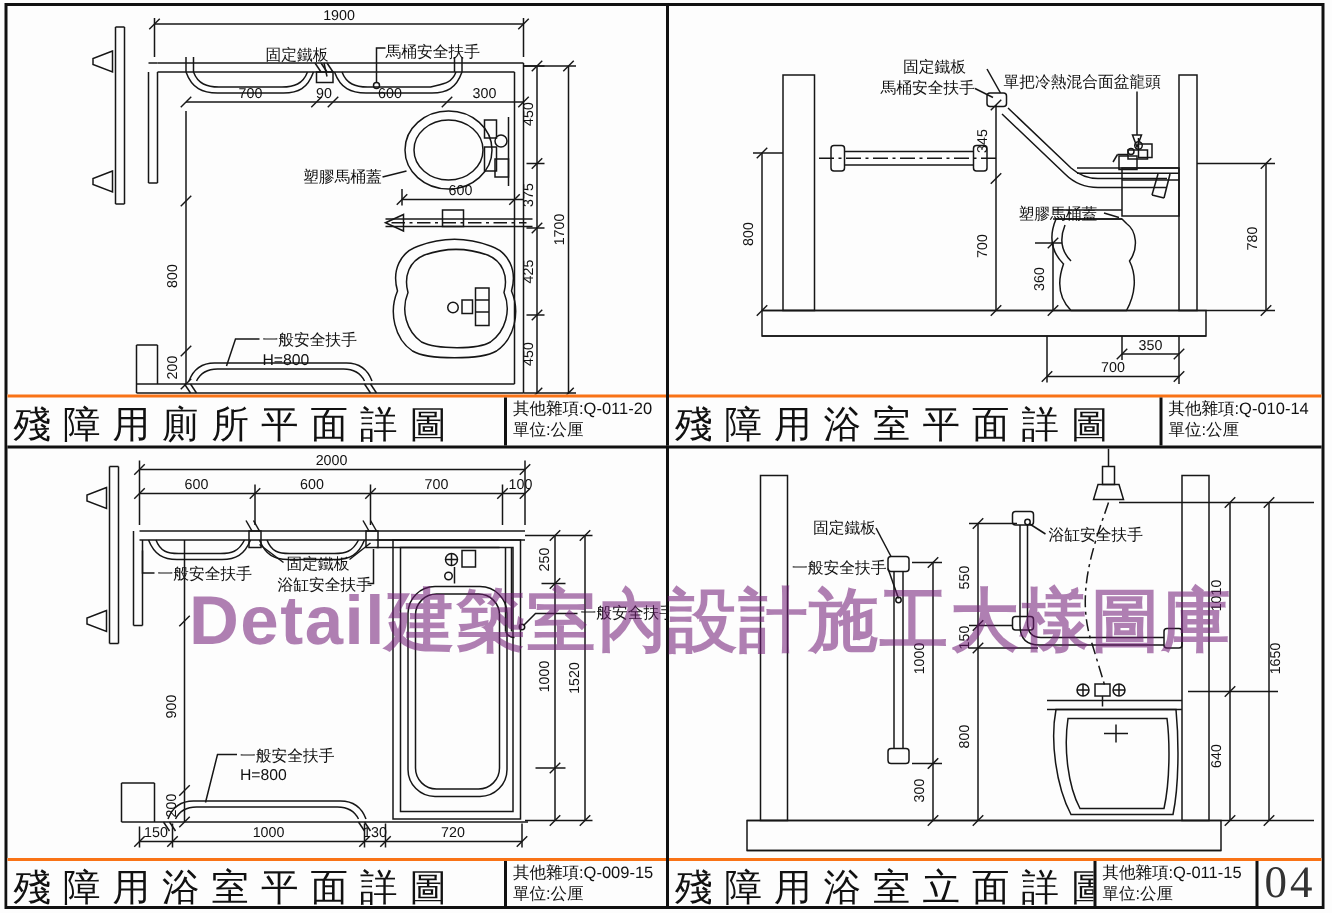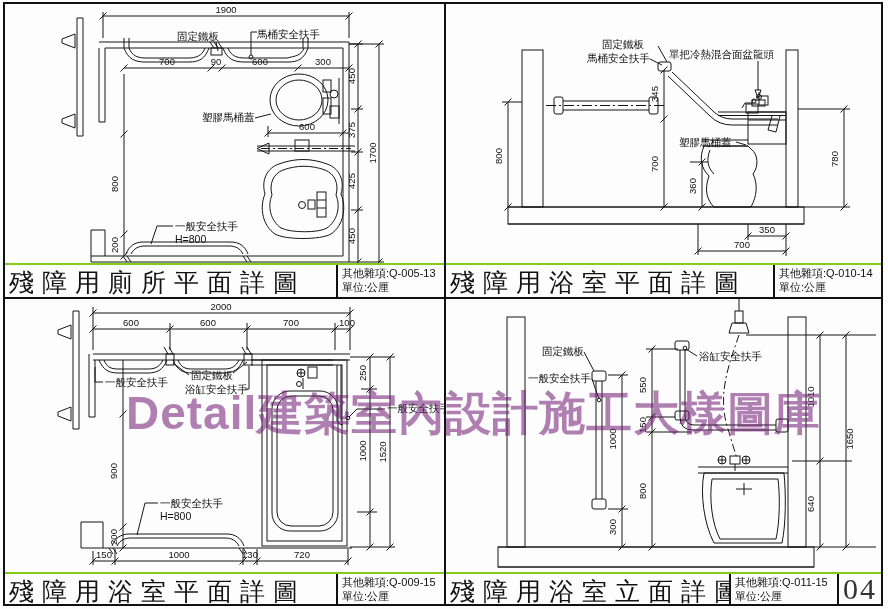--- a/index.html
+++ b/index.html
@@ -6,21 +6,21 @@
   .sheet{position:relative;width:888px;height:609px;background:#fdfdfd;
          font-family:"Liberation Sans","DejaVu Sans",sans-serif;overflow:hidden;}
   .frame{position:absolute;left:3px;top:2px;width:880px;height:604px;
          border:2px solid #111;box-sizing:border-box;}
   .panel{position:absolute;box-sizing:border-box;background:transparent;}
   .p-tl{left:5px;top:4px;width:439px;height:293px;}
   .p-tr{left:444px;top:4px;width:437px;height:293px;border-left:2px solid #111;}
   .p-bl{left:5px;top:297px;width:439px;height:307px;border-top:2px solid #111;}
   .p-br{left:444px;top:297px;width:437px;height:307px;border-left:2px solid #111;border-top:2px solid #111;}
   .draw{position:absolute;left:0;top:0;}
-  .titlebar{position:absolute;left:0;bottom:0;right:0;border-top:2px solid #84cc16;
+  .titlebar{position:absolute;left:0;bottom:0;right:0;border-top:2px solid #f97316;
             display:flex;align-items:stretch;background:#fdfdfd;}
   .p-tl .titlebar,.p-tr .titlebar{height:32px;}
   .p-bl .titlebar,.p-br .titlebar{height:30px;}
   .tb-title{flex:1;font-family:"Liberation Serif","DejaVu Serif",serif;
             font-size:25px;letter-spacing:8px;color:#111;white-space:nowrap;
             padding:1px 0 0 4px;overflow:hidden;}
   .tb-meta{width:108px;border-left:2px solid #111;font-size:11px;color:#111;
            padding:2px 2px 0 4px;line-height:1.25;box-sizing:border-box;white-space:nowrap;overflow:hidden;}
   .tb-page{width:42px;border-left:2px solid #111;font-size:30px;color:#333;
            display:flex;align-items:center;justify-content:center;letter-spacing:2px;font-family:Liberation Serif, serif;}
@@ -172,21 +172,21 @@
         <line x1="263" y1="122" x2="263" y2="133"></line>
         <line x1="263" y1="129" x2="344" y2="129"></line>
         <use href="#tk1" x="263" y="129"></use>
           <use href="#tk1" x="338" y="129"></use>
         <text class="dim" x="302" y="126" text-anchor="middle">600</text>
       </g>
     </svg>
     <div class="titlebar">
       <div class="tb-title">殘障用廁所平面詳圖</div>
       <div class="tb-meta">
-        <div>其他雜項:Q-005-13</div>
+        <div>其他雜項:Q-011-20</div>
         <div>單位:公厘</div>
       </div>
     </div>
   </div>
 
   <div class="panel p-tr">
     <svg class="draw" width="435" height="261" viewBox="0 0 435 261">
       <defs>
         <path id="tk2" d="M-3.5,3.5 L3.5,-3.5" stroke="#161616" stroke-width="1"></path>
         <pattern id="hat2" width="7" height="7" patternTransform="rotate(45)" patternUnits="userSpaceOnUse">

